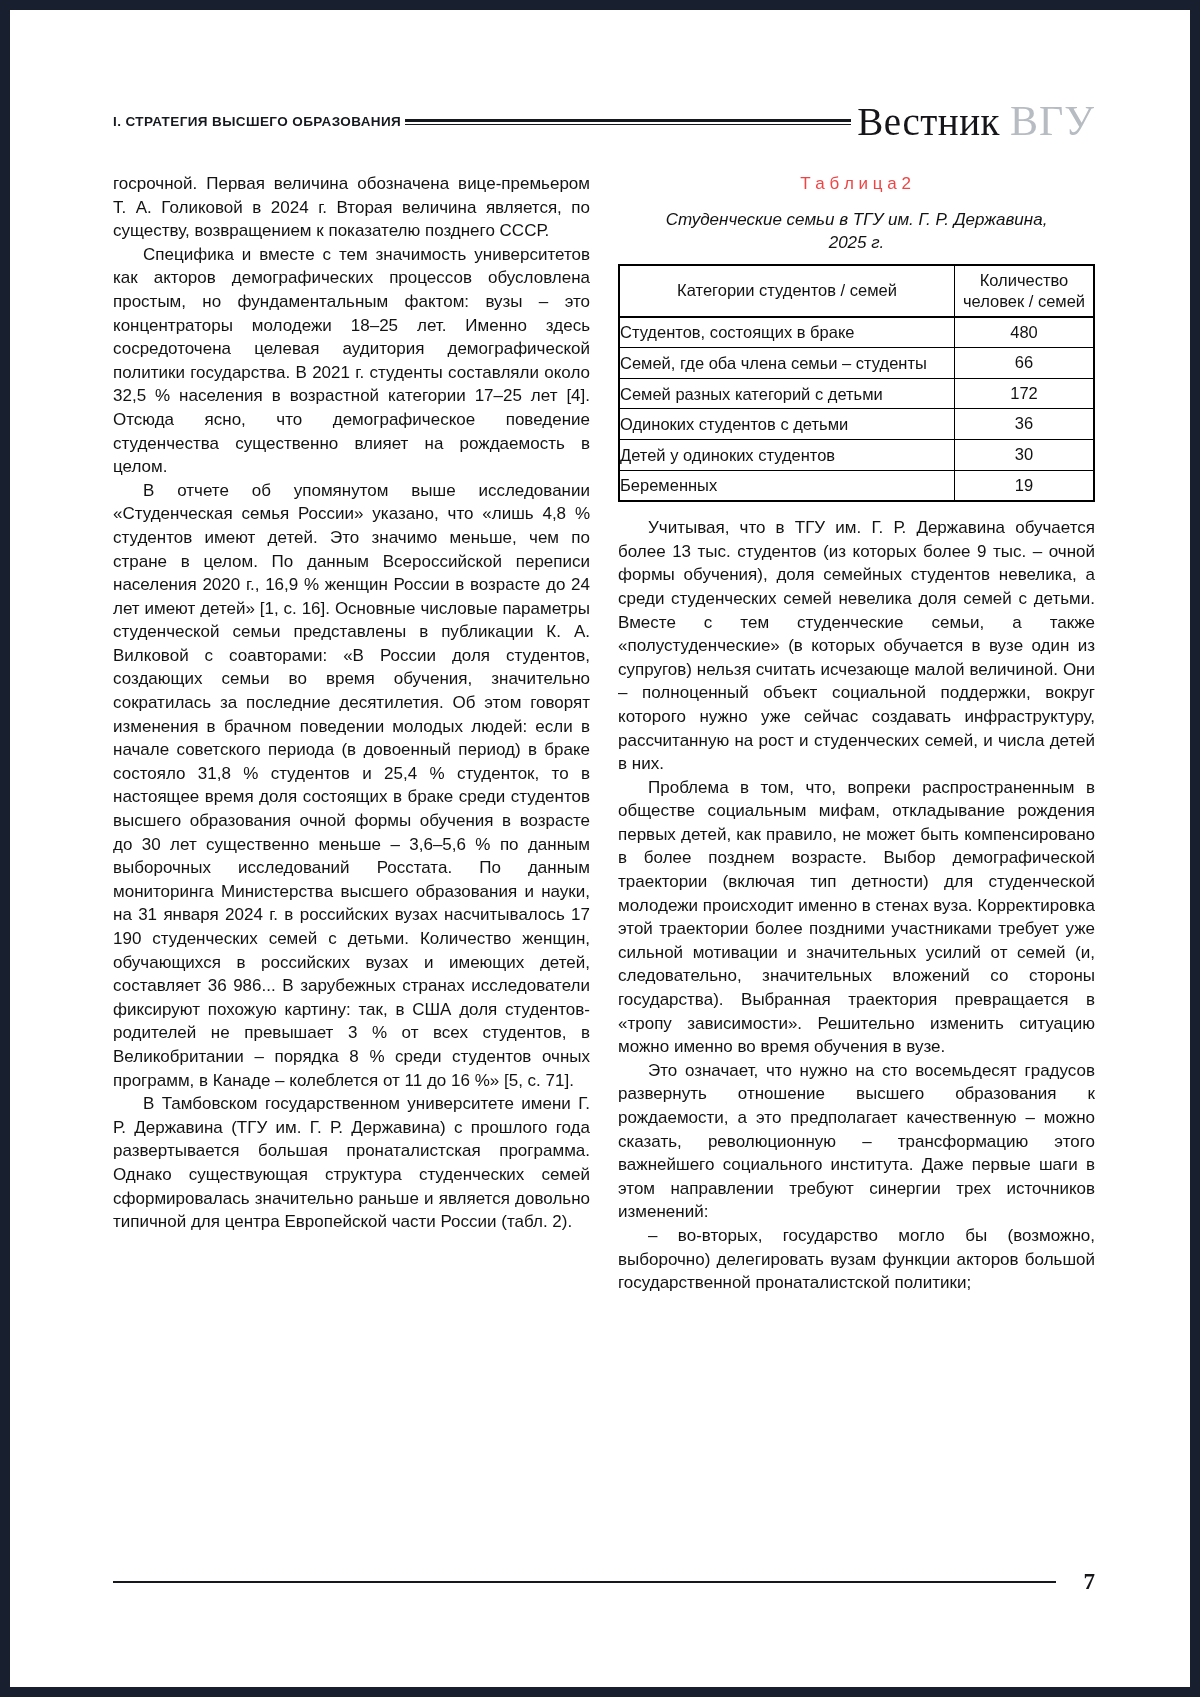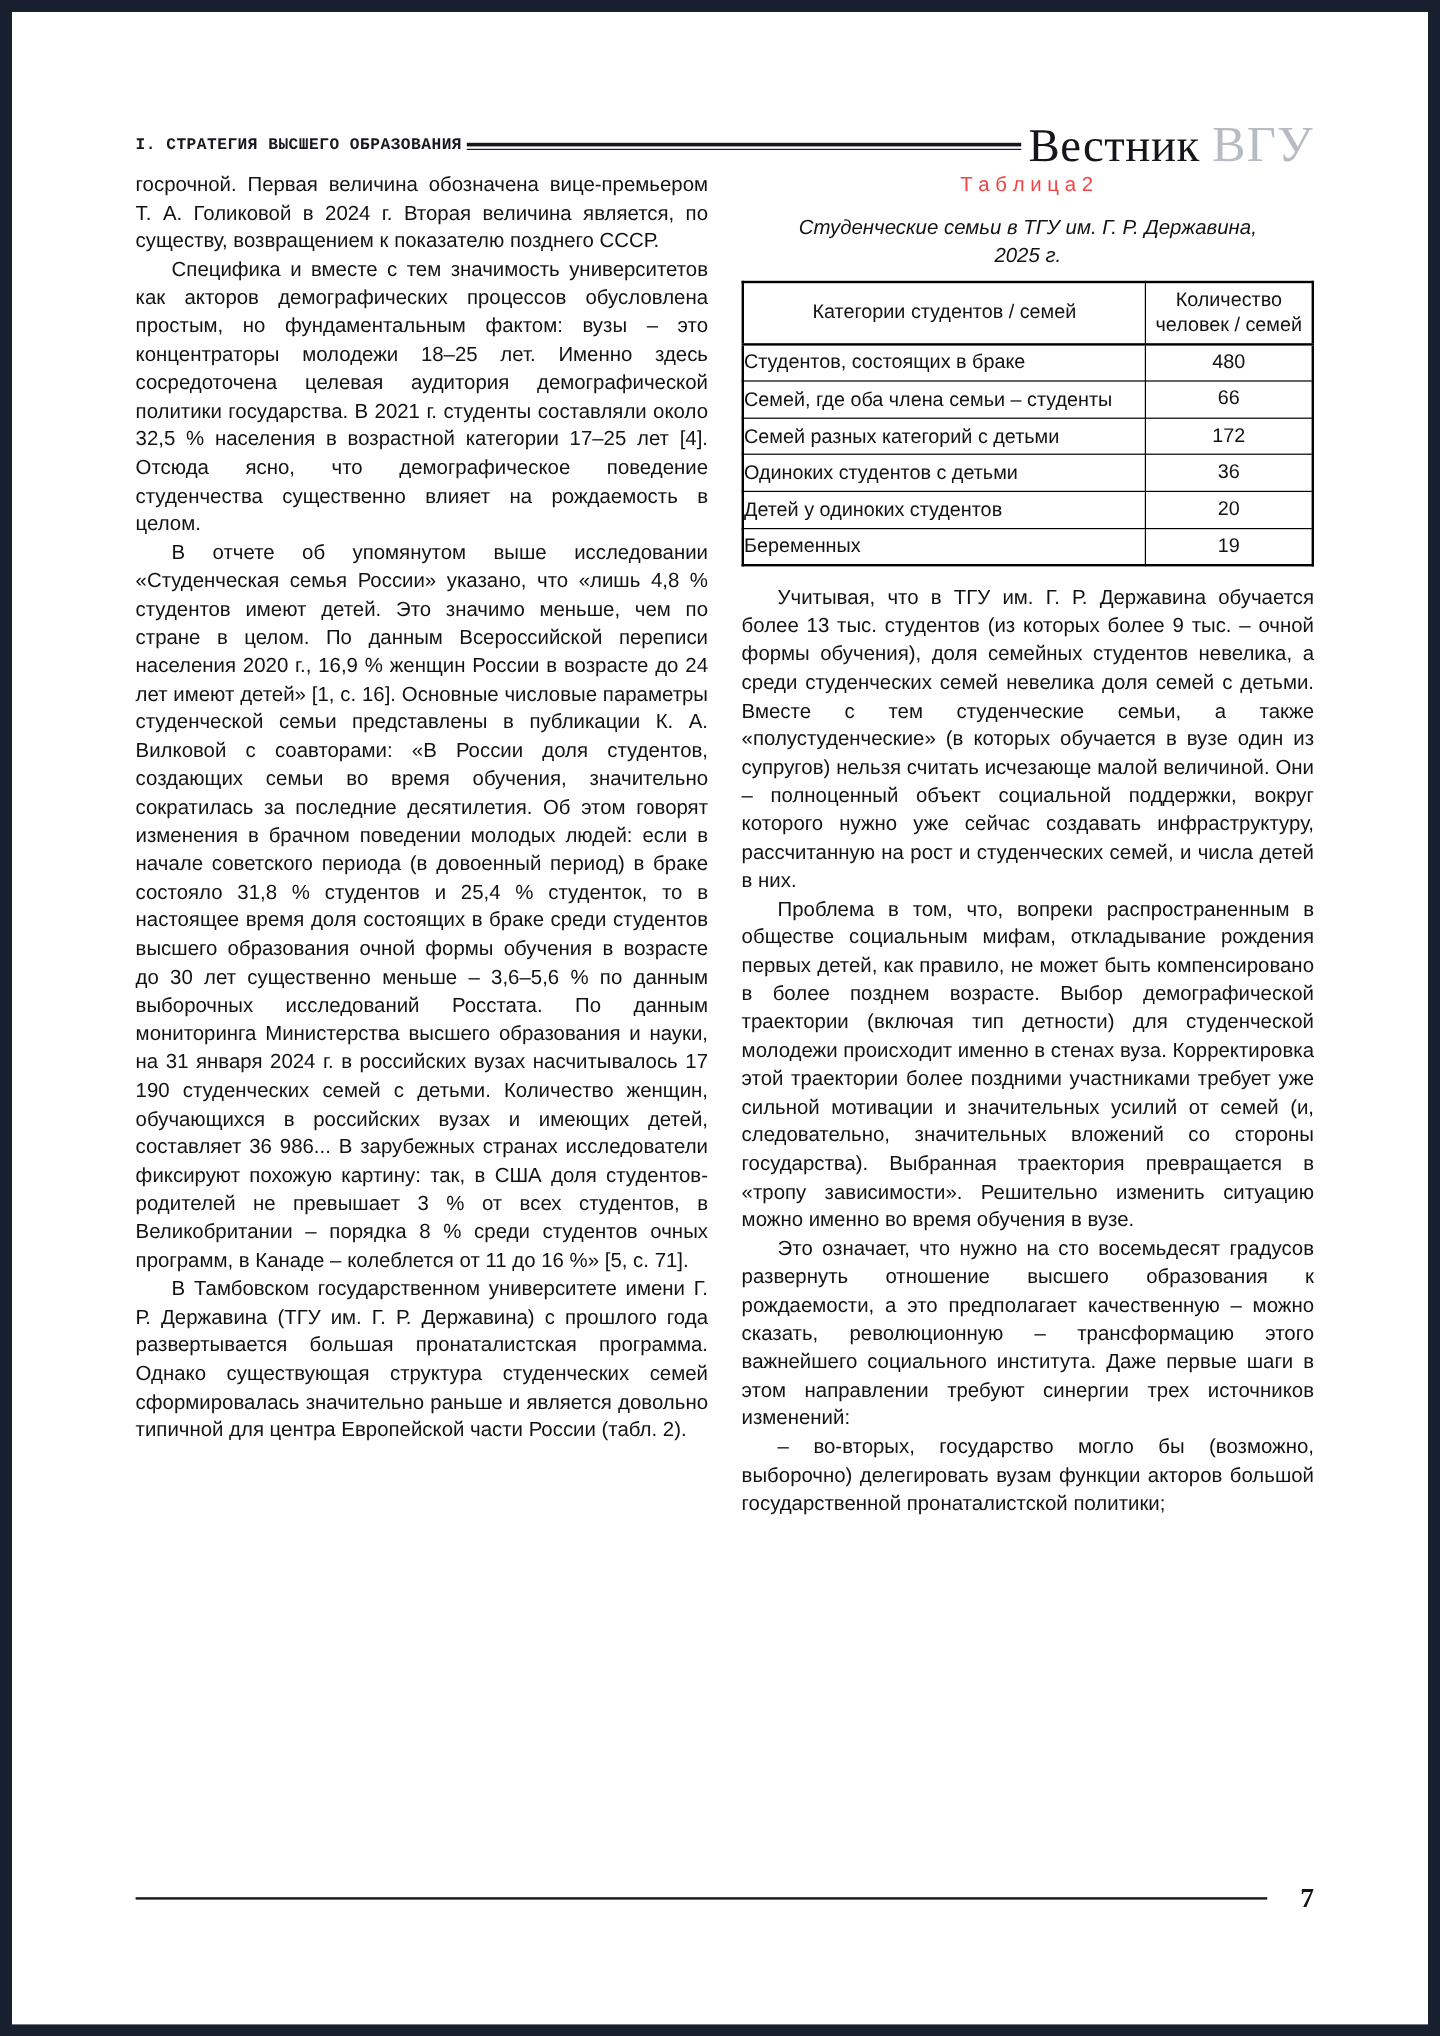--- a/index.html
+++ b/index.html
@@ -3,28 +3,28 @@
 <meta charset="utf-8">
 <style>
   html,body { margin:0; padding:0; }
   body { background:#181f2e; font-family:"Liberation Sans", sans-serif; }
   .frame { width:1200px; height:1697px; box-sizing:border-box; padding:10px; background:#181f2e; margin:0 auto; }
   .sheet { background:#ffffff; width:100%; height:100%; box-sizing:border-box;
            padding:90px 95px 92px 103px; display:flex; flex-direction:column; overflow:hidden; }
 
   
   .header { display:flex; align-items:center; }
-  .section-title { font-weight:bold; font-size:13.5px; letter-spacing:0.4px; color:#15181d; white-space:nowrap;font-family:Liberation Mono, monospace; }
+  .section-title { font-weight:bold; font-size:13.5px; letter-spacing:0.4px; color:#15181d; white-space:nowrap; }
   .header-rule { flex:1; height:6px; border-top:3px solid #15181d; border-bottom:1px solid #15181d; box-sizing:border-box; margin:2px 6px 0 4px; }
   .journal { font-family:"Liberation Serif", serif; font-weight:normal; white-space:nowrap; line-height:1;text-align:center; }
   .journal-main { font-size:39px; color:#15151a; letter-spacing:0.5px; }
   .journal-accent { font-size:42px; color:#b7bcc3; margin-left:10px; letter-spacing:1px; }
 
   
-  .columns { display:flex; gap:28px; }
+  .columns { display:flex; gap:28px; margin-top:30px; }
   .col { width:482px; font-size:17px; line-height:23.6px; text-align:justify; color:#121212; }
   .col p { margin:0; }
   .col p.indent { text-indent:30px; }
 
   
   .table-label { text-align:center; font-size:17px; margin:0 2px 12px 0; color:#ef4444; }
   .table-caption { text-align:center; font-style:italic; font-size:17px; line-height:23px; margin-bottom:10px; color:#121212; }
   table.data { width:100%; border-collapse:collapse; border:2px solid #000; margin-bottom:14px; }
   table.data th, table.data td { border:1px solid #000; font-size:16.5px; color:#121212; font-weight:normal; }
   table.data thead th { text-align:center; vertical-align:middle; padding:4px 6px; line-height:21px; border-bottom:2px solid #000; }
@@ -85,21 +85,21 @@
             <tr>
               <td class="cat">Семей разных категорий с детьми</td>
               <td class="num">172</td>
             </tr>
             <tr>
               <td class="cat">Одиноких студентов с детьми</td>
               <td class="num">36</td>
             </tr>
             <tr>
               <td class="cat">Детей у одиноких студентов</td>
-              <td class="num">20</td>
+              <td class="num">30</td>
             </tr>
             <tr>
               <td class="cat">Беременных</td>
               <td class="num">19</td>
             </tr>
           </tbody>
         </table>
 
         <p class="indent">Учитывая, что в ТГУ им. Г. Р. Державина обучается более 13 тыс. студентов (из которых более 9 тыс. – очной формы обучения), доля семейных студентов невелика, а среди студенческих семей невелика доля семей с детьми. Вместе с тем студенческие семьи, а также «полустуденческие» (в которых обучается в вузе один из супругов) нельзя считать исчезающе малой величиной. Они – полноценный объект социальной поддержки, вокруг которого нужно уже сейчас создавать инфраструктуру, рассчитанную на рост и студенческих семей, и числа детей в них.</p>
         <p class="indent">Проблема в том, что, вопреки распространенным в обществе социальным мифам, откладывание рождения первых детей, как правило, не может быть компенсировано в более позднем возрасте. Выбор демографической траектории (включая тип детности) для студенческой молодежи происходит именно в стенах вуза. Корректировка этой траектории более поздними участниками требует уже сильной мотивации и значительных усилий от семей (и, следовательно, значительных вложений со стороны государства). Выбранная траектория превращается в «тропу зависимости». Решительно изменить ситуацию можно именно во время обучения в вузе.</p>

